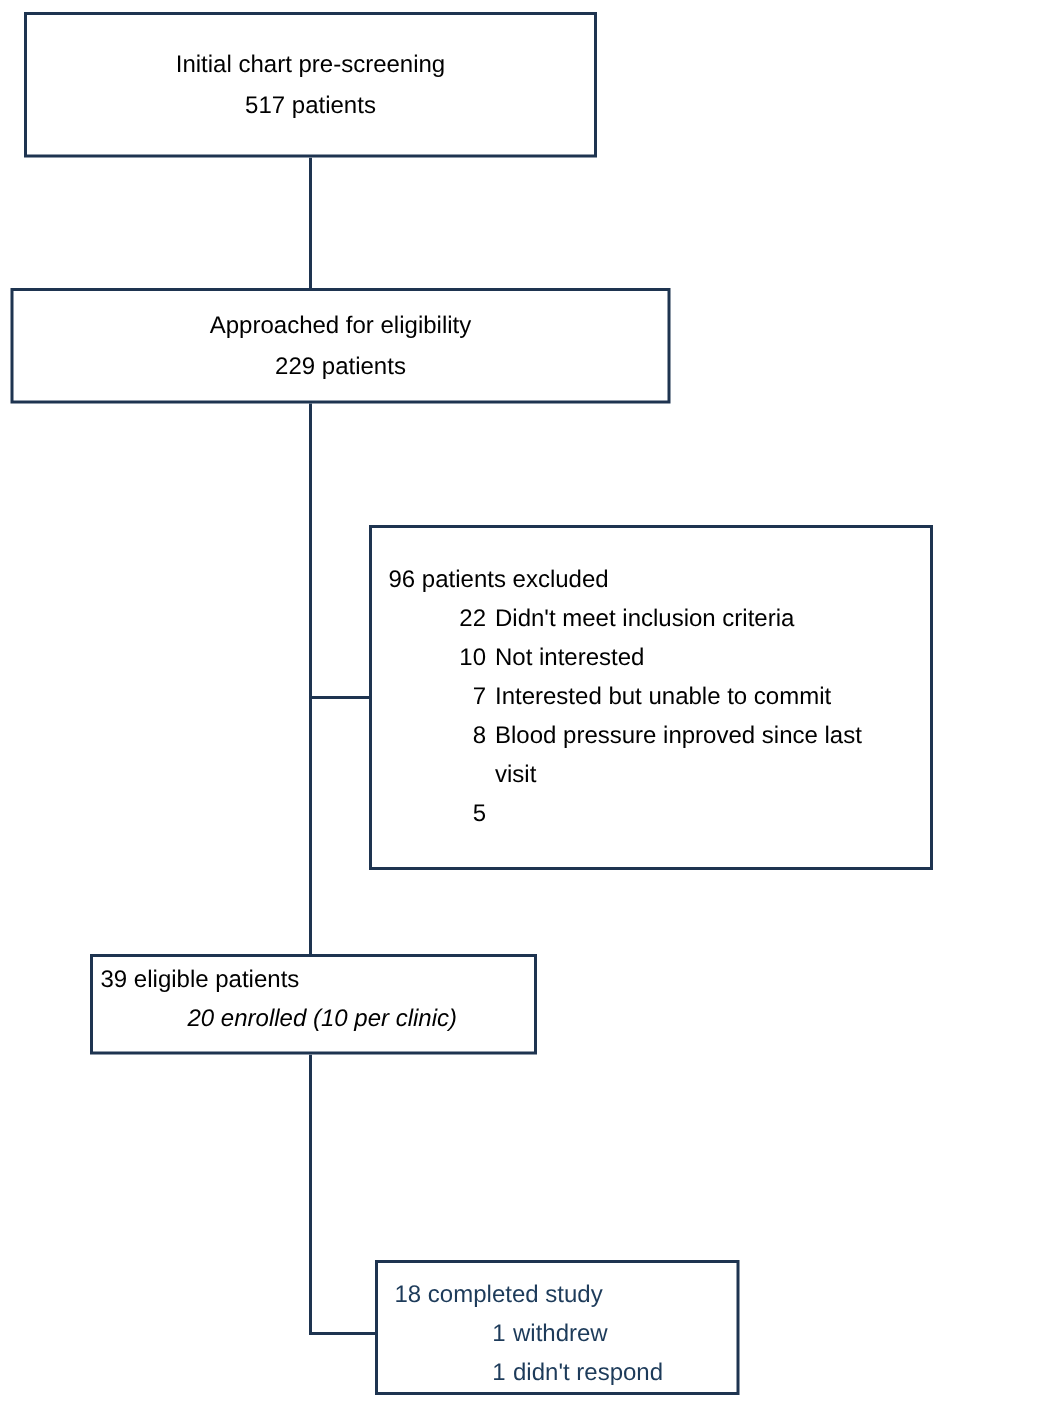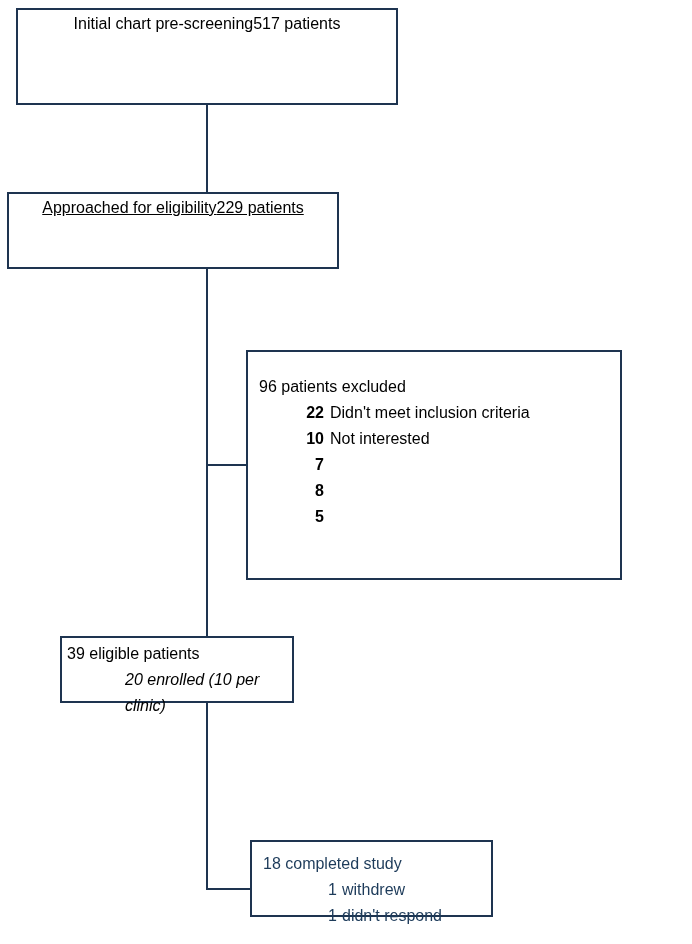--- a/index.html
+++ b/index.html
@@ -16,36 +16,36 @@
     overflow: hidden;
     font-size: 16px;
   }
   .box {
     position: absolute;
     border: 2px solid var(--line, #1e3450);
     background: #ffffff;
   }
   .box.centered {
     display: flex;
-    flex-direction: row;
+    flex-direction: column;
     justify-content: center;
     text-align: center;
     line-height: 27px;
   }
   .box.leftalign { line-height: 26px; }
 
   #box-prescreening { left: 16px;  top: 8px;   width: 382px; height: 97px; }
-  #box-approached   { left: 7px;   top: 192px; width: 332px; height: 77px; text-decoration: underline; }
+  #box-approached   { left: 7px;   top: 192px; width: 440px; height: 77px; }
   #box-excluded     { left: 246px; top: 350px; width: 376px; height: 230px; padding: 22px 24px 0 11px; }
-  #box-eligible     { left: 60px;  top: 636px; width: 234px; height: 67px;  padding: 3px 12px 0 5px; }
-  #box-completed    { left: 250px; top: 840px; width: 243px; height: 77px;  padding: 9px 0 0 11px; color: var(--accent, #1d3b5a); }
+  #box-eligible     { left: 60px;  top: 636px; width: 298px; height: 67px;  padding: 3px 12px 0 5px; }
+  #box-completed    { left: 250px; top: 840px; width: 243px; height: 90px;  padding: 9px 0 0 11px; color: var(--accent, #1d3b5a); }
 
   .reason-row { display: flex; }
   .reason-row .num { flex: none; text-align: right; }
-  #box-excluded  .num { width: 65px; margin-right: 6px; font-weight: bold; }
+  #box-excluded  .num { width: 65px; margin-right: 6px; }
   #box-completed .num { width: 74px; margin-right: 5px; }
   #box-eligible .sub { padding-left: 58px; font-style: italic; }
 
   .connector { position: absolute; background: var(--line, #1e3450); }
   #conn-v1 { left: 206px; top: 105px; width: 2px;  height: 88px;  }
   #conn-v2 { left: 206px; top: 268px; width: 2px;  height: 369px; }
   #conn-h1 { left: 206px; top: 464px; width: 40px; height: 2px;   }
   #conn-v3 { left: 206px; top: 703px; width: 2px;  height: 187px; }
   #conn-h2 { left: 206px; top: 888px; width: 44px; height: 2px;   }
 </style>
@@ -75,23 +75,25 @@
     <div class="reason-row">
       <span class="num">22</span>
       <span class="txt">Didn't meet inclusion criteria</span>
     </div>
     <div class="reason-row">
       <span class="num">10</span>
       <span class="txt">Not interested</span>
     </div>
     <div class="reason-row">
       <span class="num">7</span>
+      <span class="txt">Interested but unable to commit</span>
     </div>
     <div class="reason-row">
       <span class="num">8</span>
+      <span class="txt">Blood pressure inproved since last visit</span>
     </div>
     <div class="reason-row">
       <span class="num">5</span>
     </div>
   </div>
 
   <div class="box leftalign" id="box-eligible">
     <div>39 eligible patients</div>
     <div class="sub">20 enrolled (10 per clinic)</div>
   </div>

